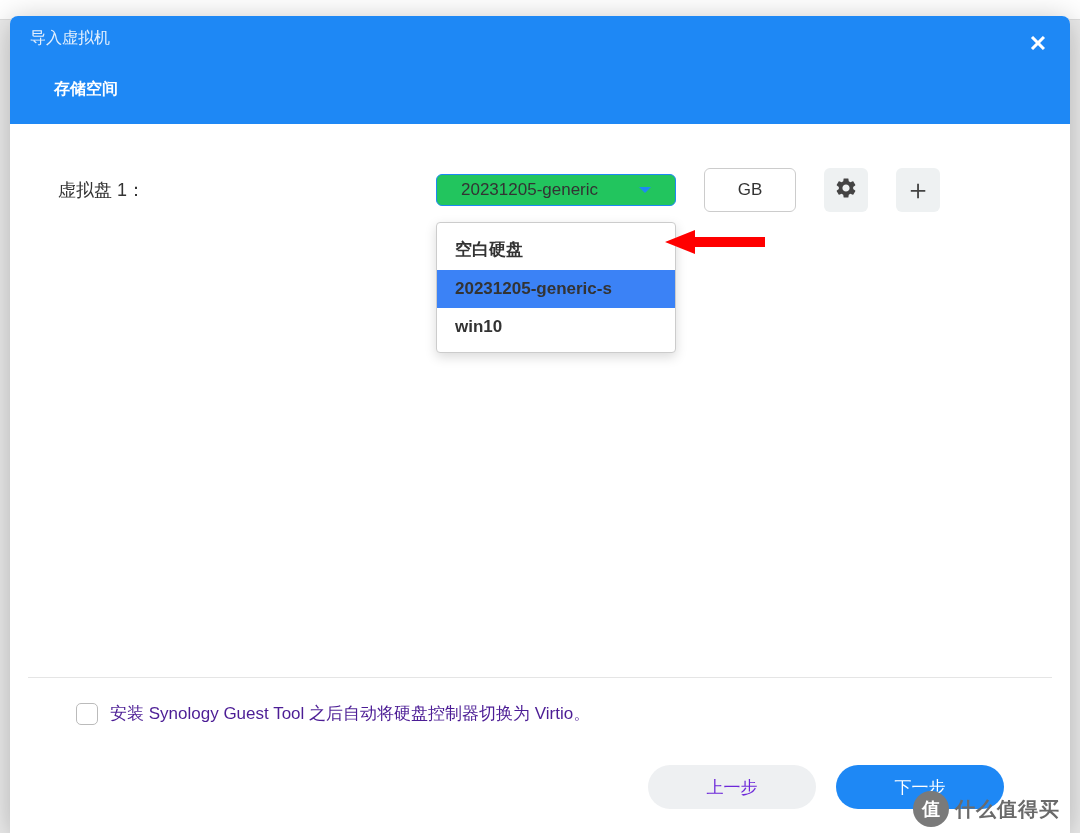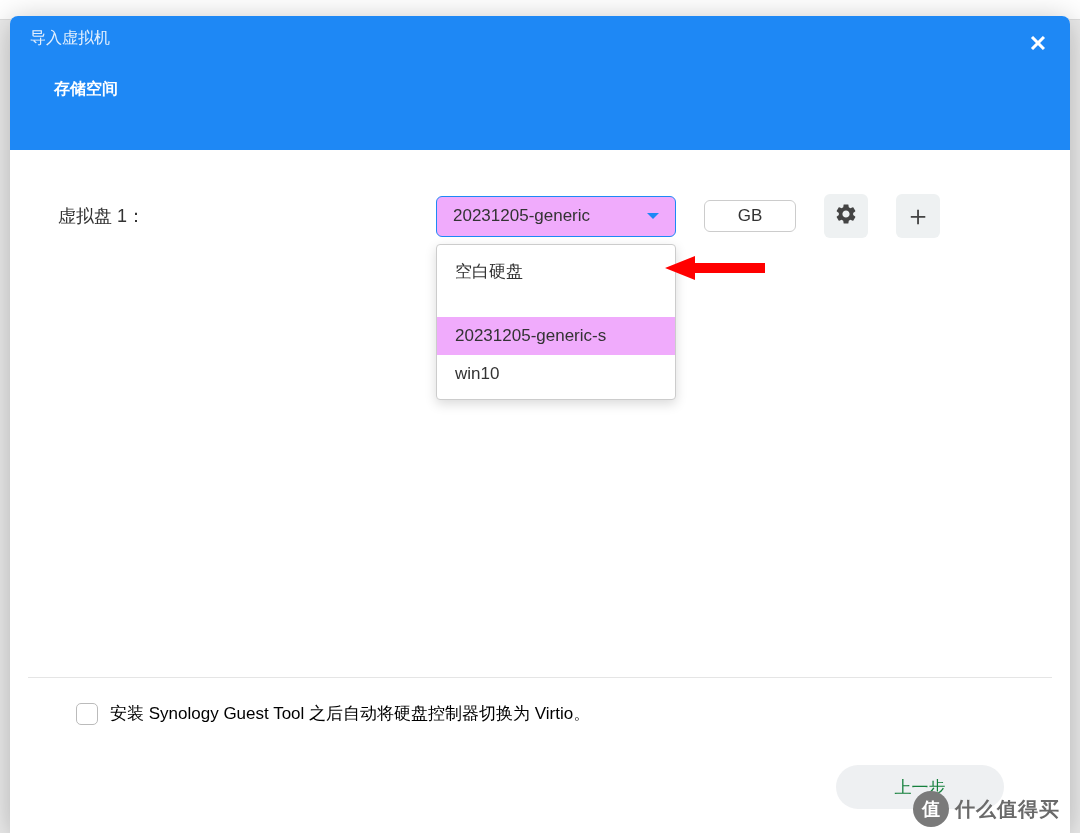--- a/index.html
+++ b/index.html
@@ -41,21 +41,21 @@
       background: #fff;
       border-radius: 8px 8px 0 0;
       box-shadow: 0 4px 30px rgba(0,0,0,0.25);
       display: flex;
       flex-direction: column;
       overflow: hidden;
     }
     .dialog-header {
       background: #1e88f5;
       color: #fff;
-      height: 134px;
+      height: 108px;
       padding: 0;
       position: relative;
       flex-shrink: 0;
     }
     .dialog-title {
       font-size: 16px;
       font-weight: 500;
       padding: 12px 20px 0 20px;
       color: #e4f0fd;
     }
@@ -92,28 +92,28 @@
       width: 350px;
       font-size: 18px;
       color: #333;
       font-weight: 400;
     }
     .select-wrapper {
       position: relative;
     }
     .select-btn {
       width: 240px;
-      height: 41px;
+      height: 32px;
       border: 1px solid #1e88f5;
       border-radius: 6px;
-      background: #f0abfc;
+      background: #22c55e;
       display: flex;
       align-items: center;
       justify-content: space-between;
-      padding: 0 16px;
+      padding: 0 24px;
       cursor: pointer;
       font-size: 17px;
       color: #333;
     }
     .select-value {
       white-space: nowrap;
       overflow: hidden;
       text-overflow: ellipsis;
     }
     .caret {
@@ -138,37 +138,37 @@
       z-index: 10;
     }
     .dropdown-item {
       padding: 9px 18px;
       font-size: 17px;
       color: #333;
       cursor: pointer;
       white-space: nowrap;
       overflow: hidden;
       text-overflow: clip;
+      font-weight: bold;
     }
     .dropdown-item.highlighted {
-      background: #f0abfc;
-      margin-top: 25px;
+      background: #3b82f6;
     }
     .size-input {
       width: 82px;
       height: 44px;
       border: 1px solid #ccc;
       border-radius: 6px;
       text-align: center;
       font-size: 17px;
       color: #333;
     }
     .unit-box {
       width: 92px;
-      height: 32px;
+      height: 44px;
       border: 1px solid #ccc;
       border-radius: 6px;
       display: flex;
       align-items: center;
       justify-content: center;
       font-size: 17px;
       color: #333;
       background: #fff;
     }
     .icon-btn {
@@ -214,41 +214,41 @@
     .checkbox {
       width: 22px;
       height: 22px;
       border: 1.5px solid #bbb;
       border-radius: 5px;
       background: #fff;
       cursor: pointer;
     }
     .checkbox-label {
       font-size: 17px;
-      color: #000000;
+      color: #4c1d95;
     }
     .button-row {
       display: flex;
       justify-content: flex-end;
       gap: 20px;
     }
     .btn {
       min-width: 168px;
       height: 44px;
       border-radius: 22px;
       border: none;
       font-size: 17px;
       cursor: pointer;
       display: flex;
       align-items: center;
       justify-content: center;
     }
     .btn-secondary {
       background: #eef0f2;
-      color: #15803d;
+      color: #6d28d9;
     }
     .btn-primary {
       background: #1e88f5;
       color: #fff;
     }
     .watermark {
       position: absolute;
       bottom: 6px;
       right: 20px;
       display: flex;
@@ -347,20 +347,21 @@
 
   </div>
 
   <div class="dialog-footer">
     <div class="checkbox-row">
       <div class="checkbox"></div>
       <div class="checkbox-label">安装 Synology Guest Tool 之后自动将硬盘控制器切换为 Virtio。</div>
     </div>
     <div class="button-row">
       <button class="btn btn-secondary">上一步</button>
+      <button class="btn btn-primary">下一步</button>
     </div>
   </div>
 
 </div>
 
 <div class="watermark">
   <div class="watermark-circle">值</div>
   <div class="watermark-text">什么值得买</div>
 </div>
 

